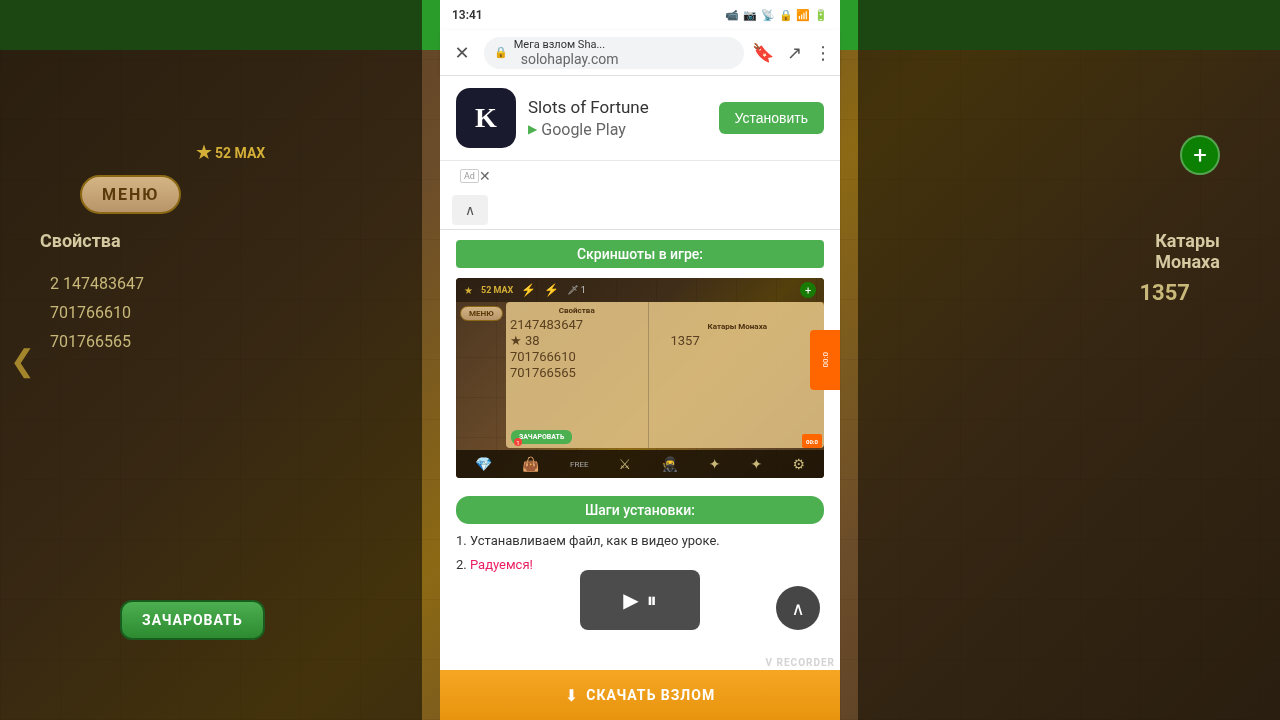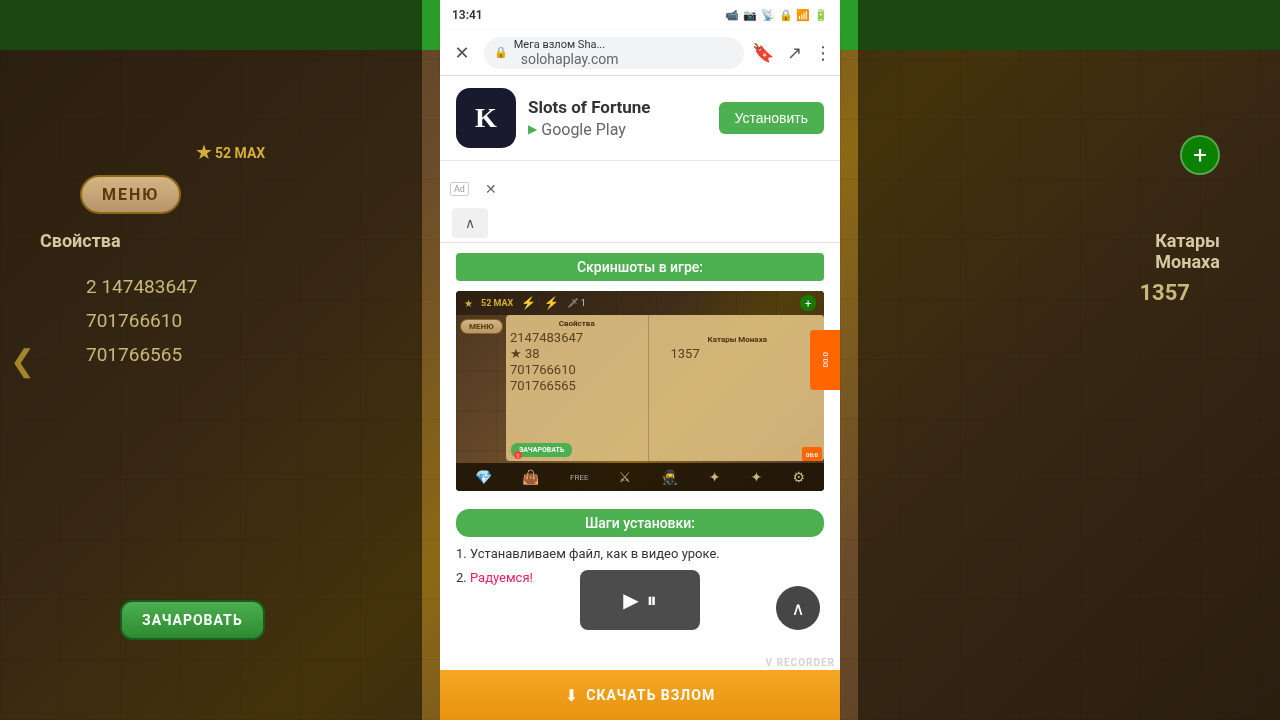--- a/index.html
+++ b/index.html
@@ -102,23 +102,22 @@
       color: #d4c9a0;
       font-size: 18px;
       font-weight: bold;
     }
 
     .bg-stats {
       position: absolute;
       top: 270px;
       left: 50px;
       color: #c8b87a;
-      font-size: 19px;
+      font-size: 16px;
       line-height: 1.8;
-      margin-left: 36px;
     }
 
     .bg-enchant-btn {
       position: absolute;
       bottom: 80px;
       left: 120px;
       background: linear-gradient(180deg, #4caf50 0%, #2d8a30 100%);
       border-radius: 12px;
       padding: 10px 20px;
       color: white;
@@ -339,21 +338,21 @@
       font-weight: bold;
       font-family: serif;
     }
 
     .app-info {
       flex: 1;
     }
 
     .app-name {
       font-size: 17px;
-      font-weight: 700;
+      font-weight: 400;
       color: #333;
       line-height: 1.2;
     }
 
     .app-store {
       display: flex;
       align-items: center;
       gap: 4px;
       margin-top: 2px;
     }
@@ -379,23 +378,22 @@
       cursor: pointer;
       white-space: nowrap;
     }
 
     
     .ad-area {
       height: 30px;
       background: #fff;
       display: flex;
       align-items: center;
-      padding: 0 10px;
-      gap: 16px;
-      margin-top: 13px;
+      padding: 0 20px;
+      gap: 0;
     }
 
     .ad-label {
       font-size: 9px;
       color: #999;
       border: 1px solid #ccc;
       padding: 1px 3px;
       border-radius: 2px;
     }
 

